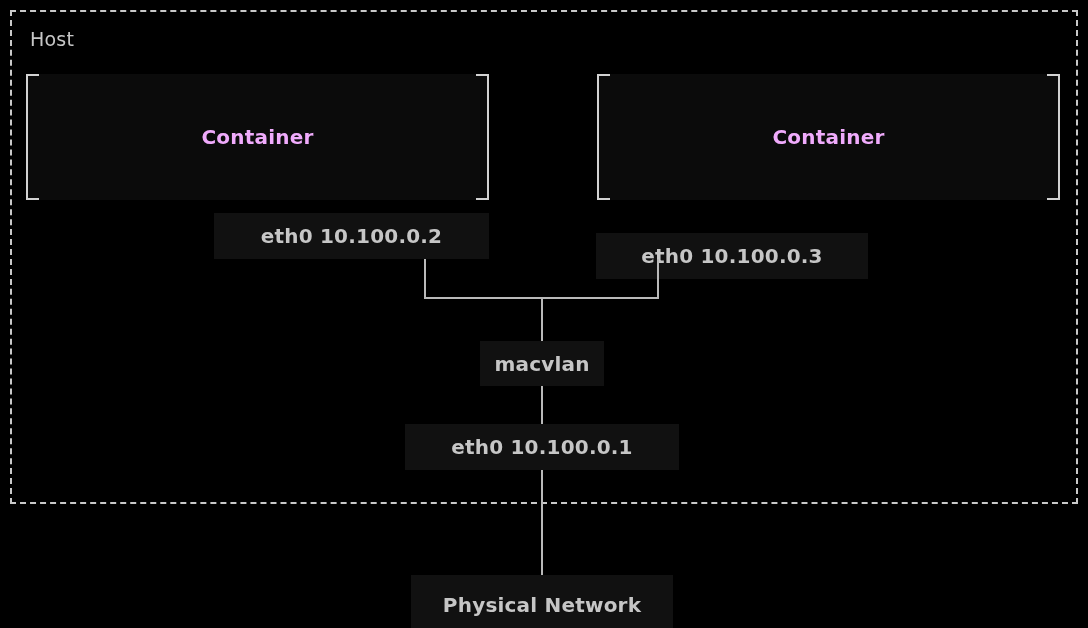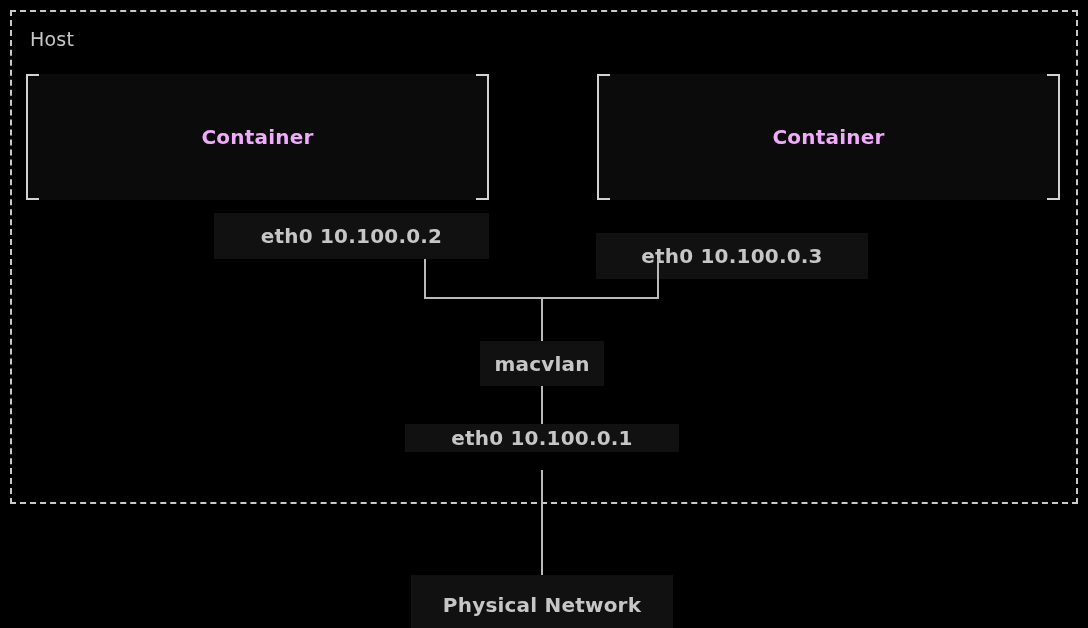--- a/index.html
+++ b/index.html
@@ -147,19 +147,19 @@
   <div class="line-v" style="left:424px; top:259px; height:39px;"></div>
   <div class="line-v" style="left:657px; top:259px; height:39px;"></div>
   <div class="line-h" style="left:424px; top:297px; width:235px;"></div>
 
   <div class="line-v" style="left:541px; top:297px; height:45px;"></div>
 
   <div class="node-box" style="left:480px; top:341px; width:124px; height:45px;">macvlan</div>
 
   <div class="line-v" style="left:541px; top:386px; height:39px;"></div>
 
-  <div class="node-box" style="left:405px; top:424px; width:274px; height:28px;">eth0 10.100.0.1</div>
+  <div class="node-box" style="left:405px; top:424px; width:274px; height:46px;">eth0 10.100.0.1</div>
 
   <div class="line-v" style="left:541px; top:470px; height:106px;"></div>
 
   <div class="node-box" style="left:411px; top:575px; width:262px; height:60px;">Physical Network</div>
 
 </div>
 
 </body></html>

